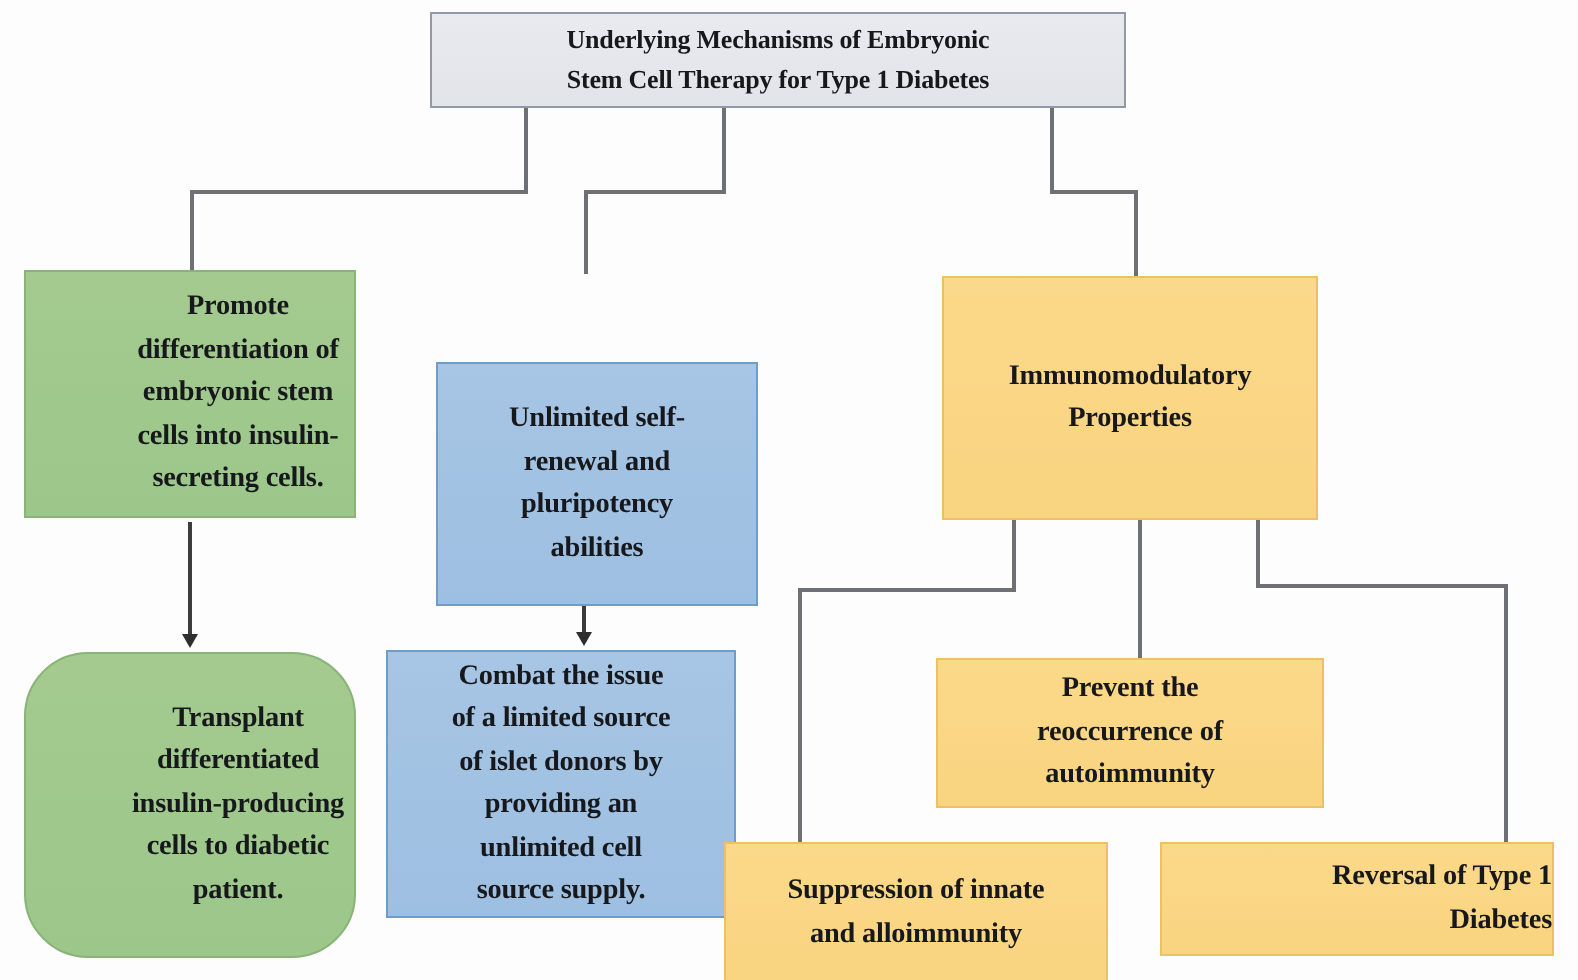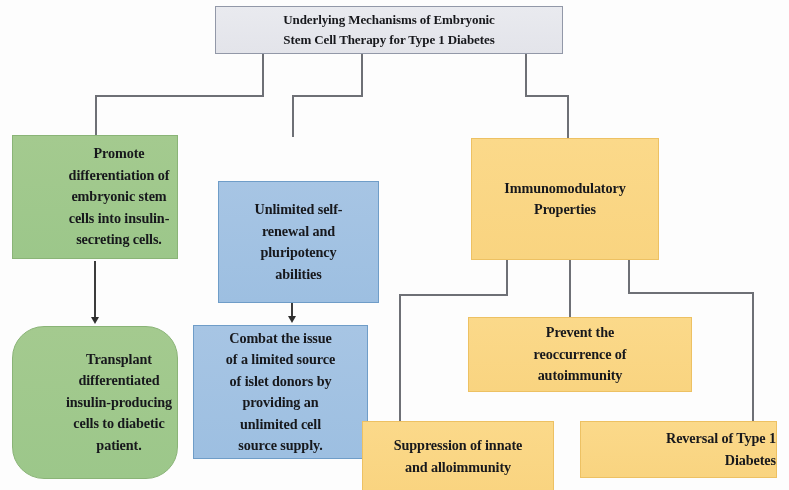--- a/index.html
+++ b/index.html
@@ -152,21 +152,21 @@
 
   <div class="node n-blue" style="left:193px; top:325px; width:175px; height:134px;">
     <span class="txt">Combat the issue
 of a limited source
 of islet donors by
 providing an
 unlimited cell
 source supply.</span>
   </div>
 
-  <div class="node n-orange" style="left:468px; top:317px; width:224px; height:75px;">
+  <div class="node n-orange" style="left:468px; top:329px; width:194px; height:75px;">
     <span class="txt">Prevent the
 reoccurrence of
 autoimmunity</span>
   </div>
 
   <div class="node n-orange" style="left:362px; top:421px; width:192px; height:71px;">
     <span class="txt">Suppression of innate
 and alloimmunity</span>
   </div>
 

